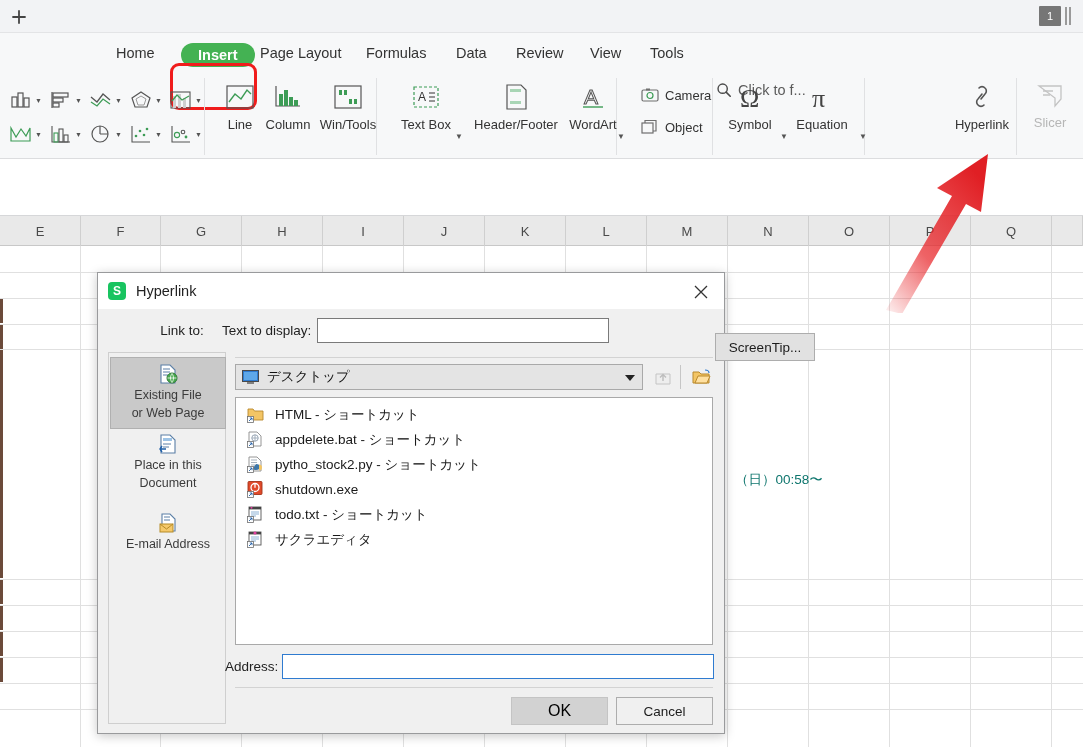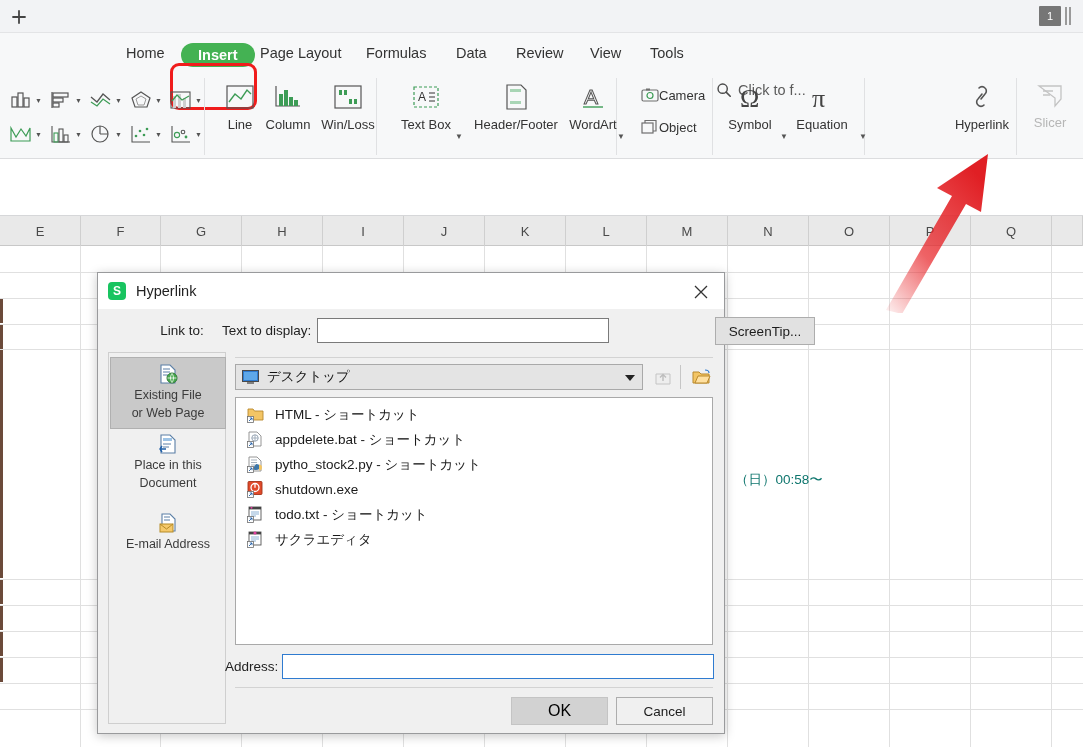--- a/index.html
+++ b/index.html
@@ -89,21 +89,21 @@
   .mc .caret { font-size: 7px; color: #555; }
 
   .bigbtn {
     position: absolute; top: 4px; width: 50px;
     display: flex; flex-direction: column; align-items: center; gap: 5px;
   }
   .bigbtn .lbl { font-size: 13px; color: #333; white-space: nowrap; }
   .bigbtn .lbl.dis { color: #b6b6b6; }
 
   .smbtn {
-    position: absolute; display: flex; align-items: center; 
+    position: absolute; display: flex; align-items: center; gap: 6px;
     font-size: 13px; color: #333;
   }
 
   
   .namebar {
     position: absolute; left: 0; top: 159px; width: 1083px; height: 57px;
     background: #ffffff; border-bottom: 1px solid #d6d7d9;
   }
 
   
@@ -159,21 +159,21 @@
     text-align: center; font-size: 13.5px; color: #222;
   }
   .lbl-ttd {
     position: absolute; left: 124px; top: 50px; font-size: 13.5px; color: #222;
   }
   .in-ttd {
     position: absolute; left: 219px; top: 45px; width: 292px; height: 25px;
     background: #fff; border: 1px solid #7a7a7a;
   }
   .btn-screentip {
-    position: absolute; left: 617px; top: 44px; width: 100px; height: 28px;
+    position: absolute; left: 617px; top: 60px; width: 100px; height: 28px;
     background: #e1e1e1; border: 1px solid #adadad;
     font-size: 13.5px; color: #1c1c1c;
     display: flex; align-items: center; justify-content: center;
   }
   .sidebar {
     position: absolute; left: 10px; top: 79px; width: 118px; height: 372px;
     background: #f0f0f0; border: 1px solid #cfcfcf;
   }
   .side-item {
     position: absolute; left: 2px; width: 114px;
@@ -244,21 +244,21 @@
     <div class="sheetcount">1</div>
     <div class="sheetbars">
         <i></i>
         <i></i>
       </div>
   </div>
 
   <div class="ribbon">
 
     <div class="tabs">
-      <div class="tab" style="left:126px">Home</div>
+      <div class="tab" style="left:116px">Home</div>
       <div class="tab active-pill" style="left:181px">Insert</div>
       <div class="tab" style="left:260px">Page Layout</div>
       <div class="tab" style="left:366px">Formulas</div>
       <div class="tab" style="left:456px">Data</div>
       <div class="tab" style="left:516px">Review</div>
       <div class="tab" style="left:590px">View</div>
       <div class="tab" style="left:650px">Tools</div>
     </div>
 
     <div class="tab-highlight"></div>
@@ -382,21 +382,21 @@
           <span class="lbl">Column</span>
         </div>
         <div class="bigbtn" style="left:112px; width:62px;">
           <svg width="34" height="30" viewBox="0 0 34 30">
               <rect x="4" y="4" width="26" height="22" fill="none" stroke="#555" stroke-width="1.2"></rect>
               <rect x="8" y="8" width="3" height="5" fill="#3d9c56"></rect>
               <rect x="13" y="8" width="3" height="5" fill="#3d9c56"></rect>
               <rect x="18" y="17" width="3" height="5" fill="#3d9c56"></rect>
               <rect x="23" y="17" width="3" height="5" fill="#3d9c56"></rect>
             </svg>
-          <span class="lbl">Win/Loss</span>
+          <span class="lbl">Win/Tools</span>
         </div>
       </div>
 
       <div class="grp" style="left:377px; width:240px;">
         <div class="bigbtn" style="left:18px; width:62px;">
           <svg width="32" height="30" viewBox="0 0 32 30">
               <rect x="4" y="5" width="24" height="20" fill="none" stroke="#3d9c56" stroke-width="1.2" stroke-dasharray="3 2"></rect>
               <text x="8" y="19" font-size="12" fill="#333" font-family="Liberation Sans">A</text>
               <path d="M19 11h6M19 15h6M19 19h6" stroke="#333" stroke-width="1"></path>
             </svg>

